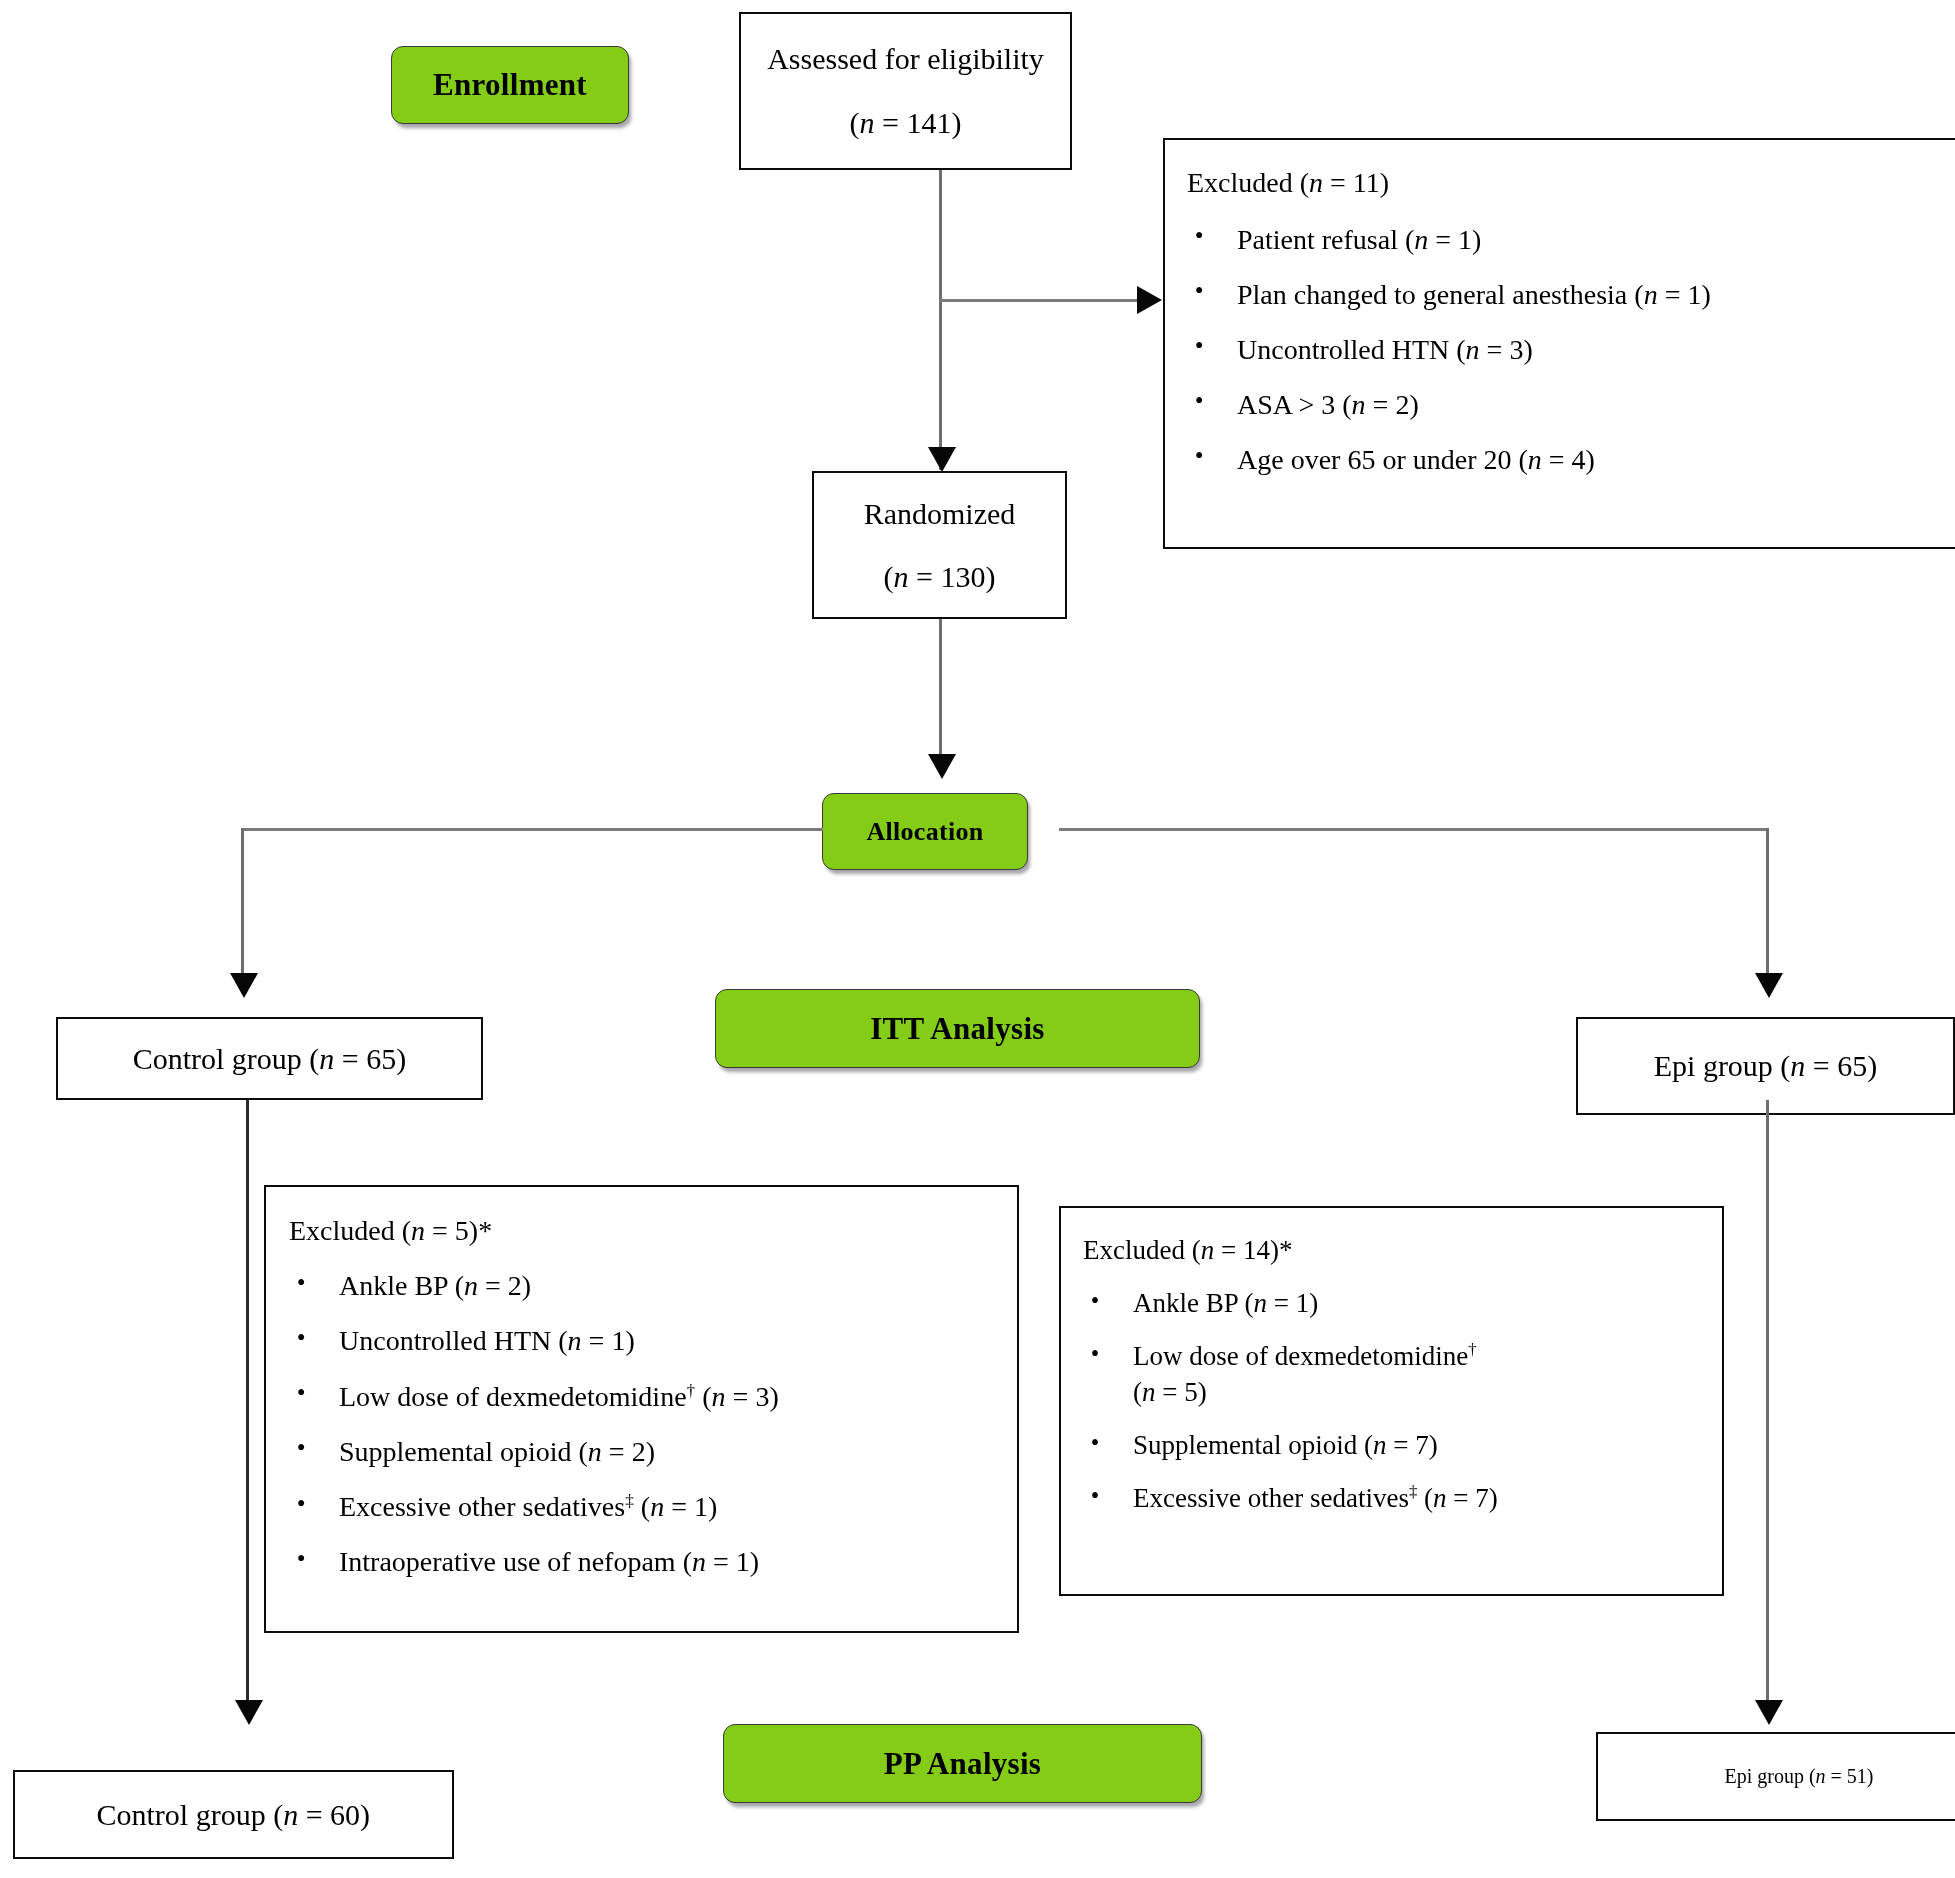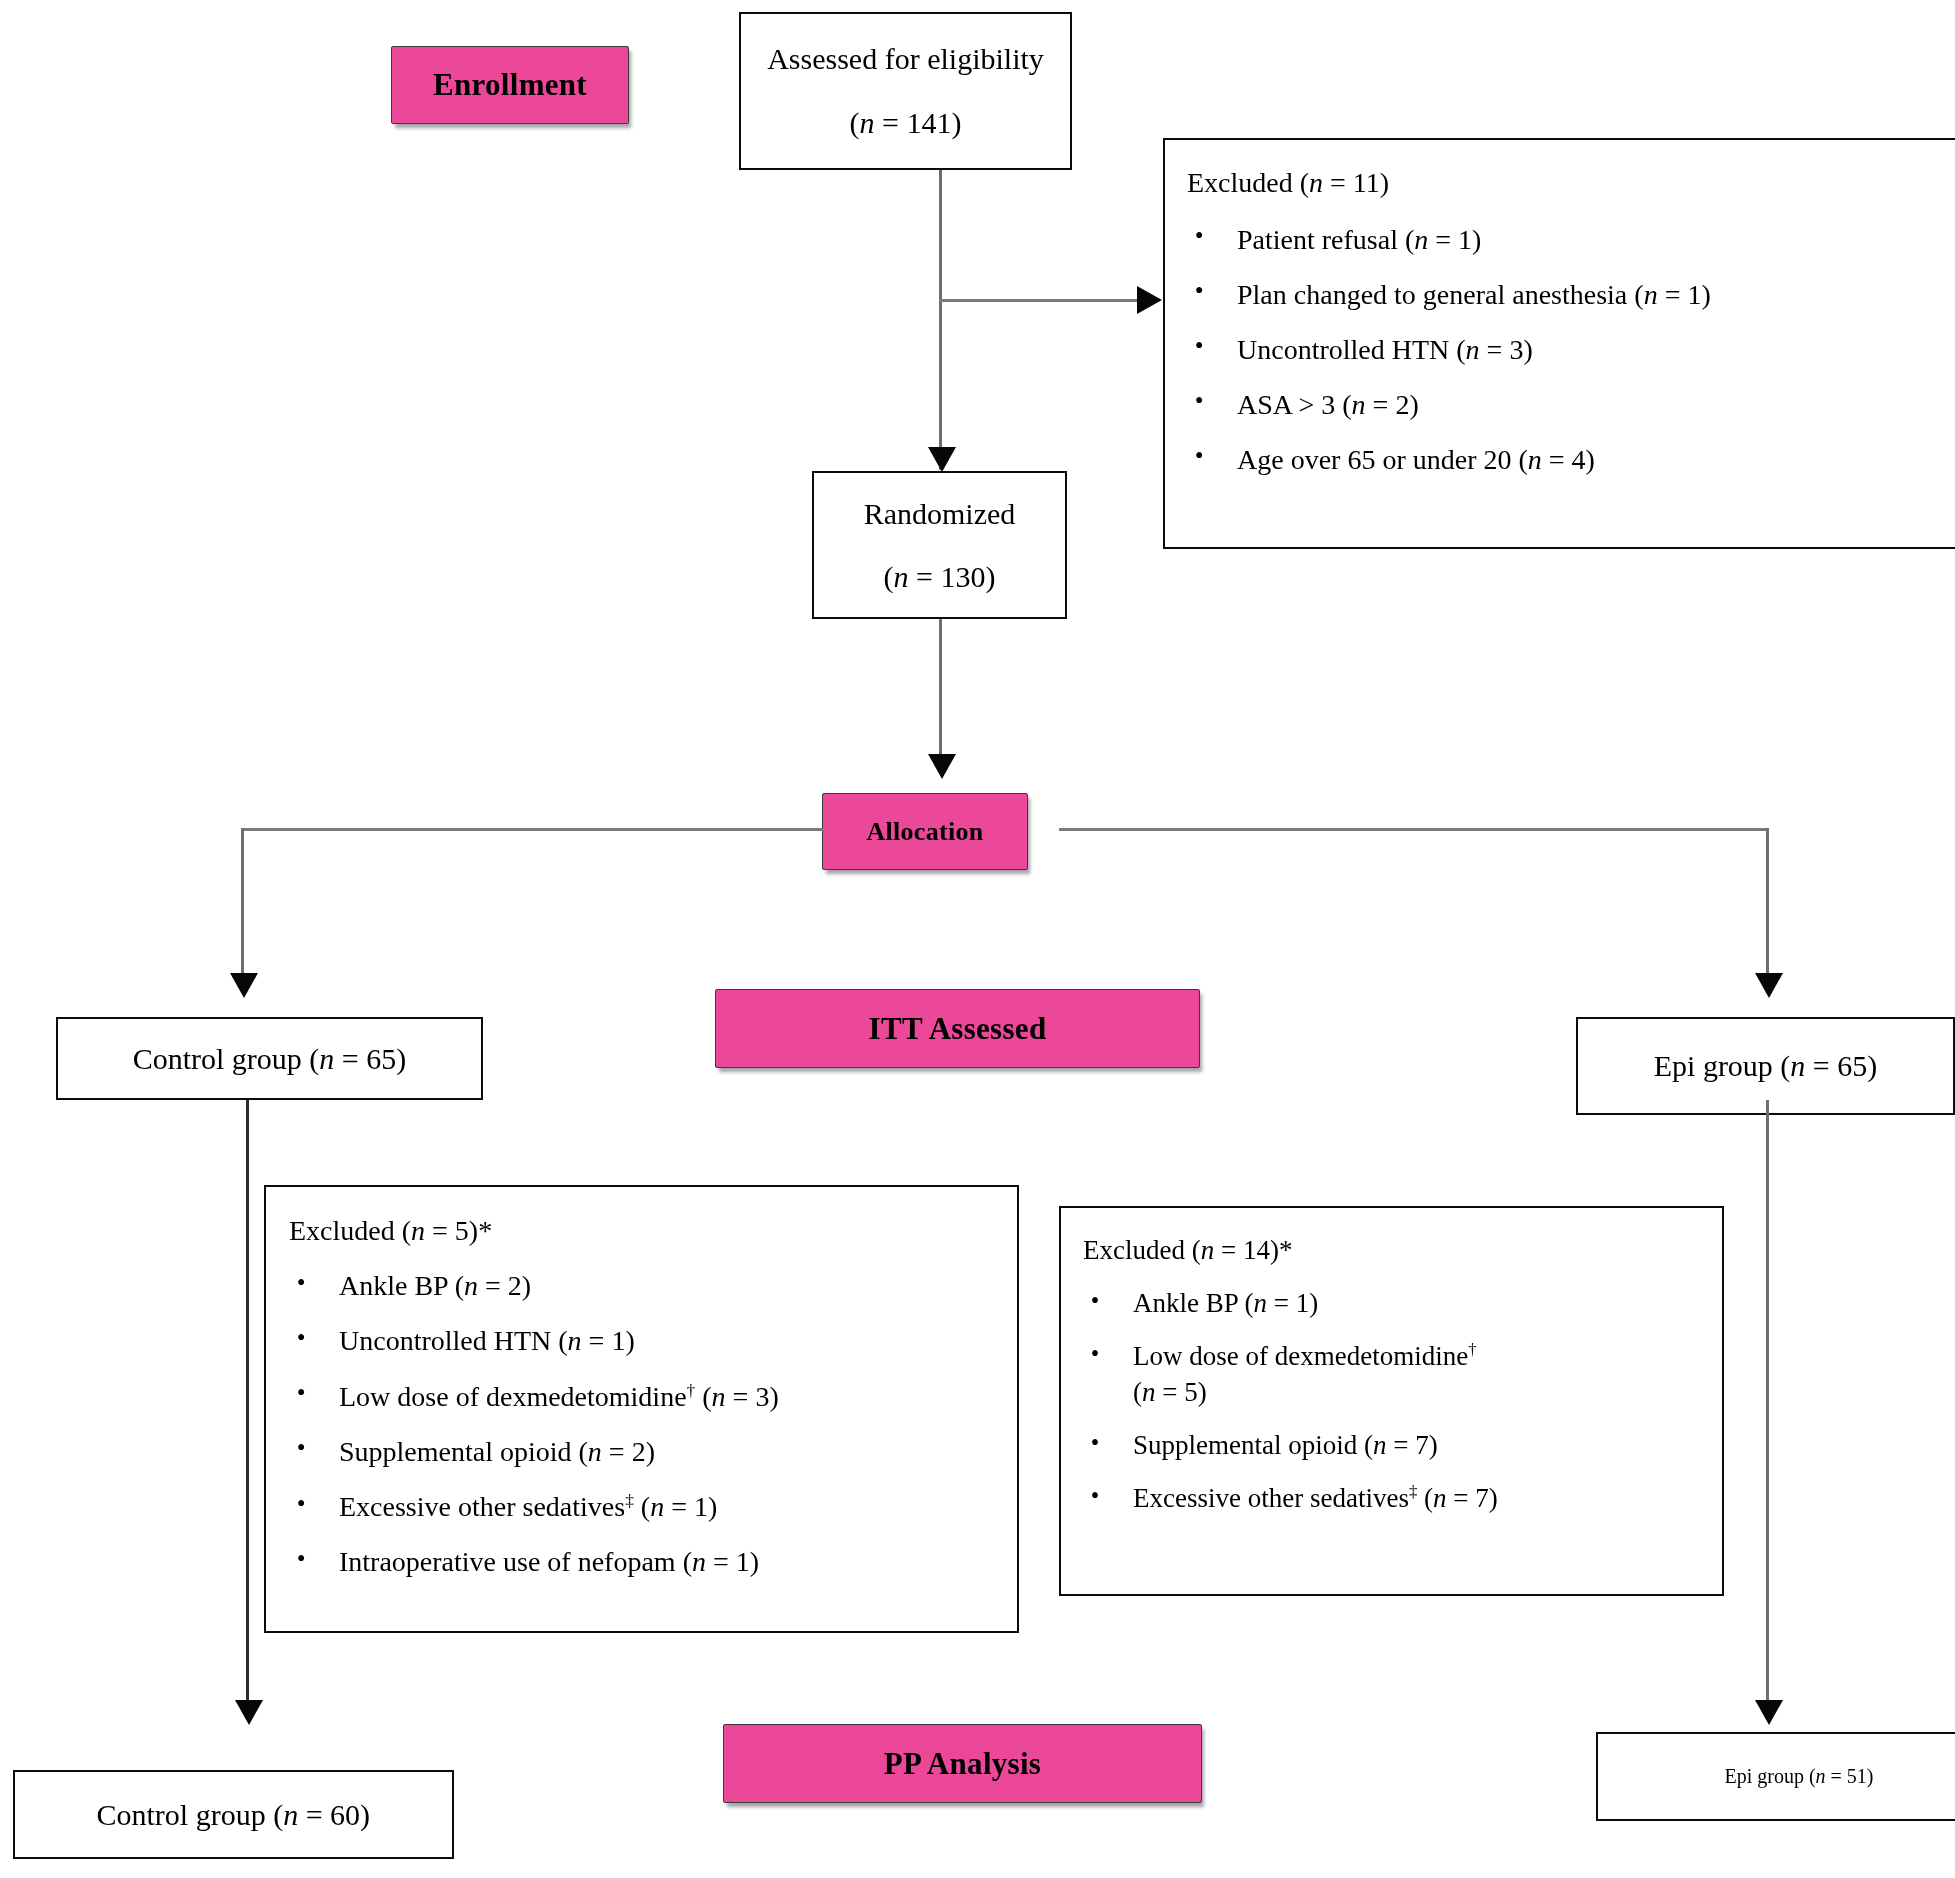--- a/index.html
+++ b/index.html
@@ -7,23 +7,23 @@
     position:relative;
     width:1955px;height:1879px;
     background:#ffffff;
     font-family:"Liberation Serif","DejaVu Serif",serif;
     color:#000000;
     overflow:hidden;
   }
   
   .stage-pill{
     position:absolute;
-    background:#ec4899;
+    background:#84cc16;
     border:1.9px solid #3a3a3a;
-    border-radius:2px;
+    border-radius:12px;
     box-shadow:3.2px 4.5px 3.8px -1.3px rgba(90,90,100,0.55);
     display:flex;align-items:center;justify-content:center;
     font-weight:bold;
     letter-spacing:0.3px;
     box-sizing:border-box;
   }
   
   .box{
     position:absolute;
     background:#ffffff;
@@ -147,21 +147,21 @@
   <div class="vline" style="left:1766px;top:828px;height:160px;"></div>
   <div class="arrow-down" style="left:1755px;top:973px;"></div>
 
   <div class="box" style="left:56px;top:1017px;width:427px;height:83px;font-size:30px;">
     <span>
       <span>Control  group  (</span><span class="it">n</span><span>  =  65)</span>
     </span>
   </div>
 
   <div class="stage-pill" style="left:715px;top:989px;width:485px;height:79px;font-size:31px;">
-    <span>ITT  Assessed</span>
+    <span>ITT  Analysis</span>
   </div>
 
   <div class="box" style="left:1576px;top:1017px;width:379px;height:98px;font-size:30px;">
     <span>
       <span>Epi  group  (</span><span class="it">n</span><span>  =  65)</span>
     </span>
   </div>
 
   <div class="vline dark" style="left:246px;top:1100px;height:613px;"></div>
   <div class="arrow-down" style="left:235px;top:1700px;"></div>

